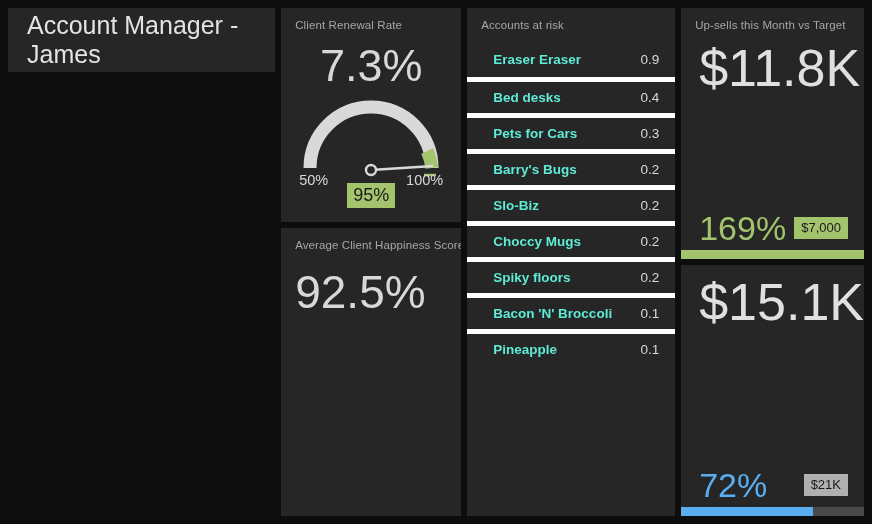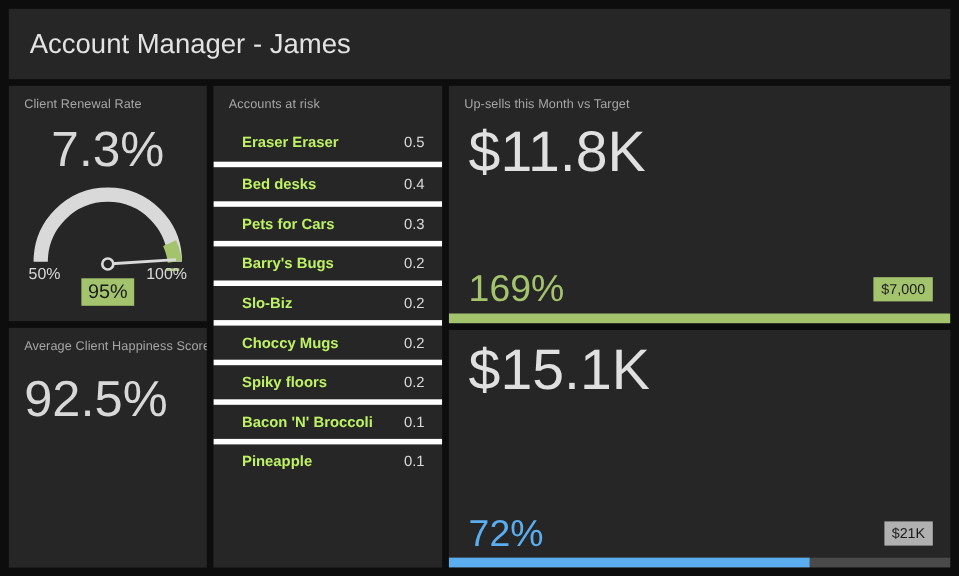--- a/index.html
+++ b/index.html
@@ -7,21 +7,20 @@
     width: 872px; height: 524px;
     background: #0d0d0d;
     font-family: "Liberation Sans", sans-serif;
     overflow: hidden;
   }
   .dash {
     width: 872px; height: 524px;
     background: #0d0d0d;
     padding: 8px;
     display: flex;
-    flex-direction: column;
     gap: 6px;
   }
   .panel {
     background: #262626;
     position: relative;
     overflow: hidden;
   }
   .panel-title {
     font-size: 11.5px;
     color: #a6a6a6;
@@ -108,21 +107,21 @@
   .risk-list { margin-top: 10px; }
   .risk-row {
     display: flex;
     align-items: center;
     justify-content: space-between;
     height: 36px;
     padding: 0 16px 0 26px;
     border-top: 5px solid #ffffff;
   }
   .risk-row:first-child { border-top: none; }
-  .risk-name { font-size: 13.5px; font-weight: bold; color: #bef264; text-align: center; }
+  .risk-name { font-size: 13.5px; font-weight: bold; color: #5eead4; text-align: center; }
   .risk-val  { font-size: 13.5px; color: #d8d8d8; }
 
   
   .upsell { flex: 1; display: flex; flex-direction: column; position: relative; }
   .upsell-big {
     font-size: 52px;
     color: #e0e0e0;
     padding: 10px 0 0 18px;
     line-height: 1.05;
     font-weight: 400;
@@ -195,21 +194,21 @@
       </div>
 
     </div>
 
     <div class="col-mid">
       <div class="panel list-panel">
         <div class="panel-title">Accounts at risk</div>
         <div class="risk-list">
             <div class="risk-row">
               <span class="risk-name">Eraser Eraser</span>
-              <span class="risk-val">0.5</span>
+              <span class="risk-val">0.9</span>
             </div>
             <div class="risk-row">
               <span class="risk-name">Bed desks</span>
               <span class="risk-val">0.4</span>
             </div>
             <div class="risk-row">
               <span class="risk-name">Pets for Cars</span>
               <span class="risk-val">0.3</span>
             </div>
             <div class="risk-row">

